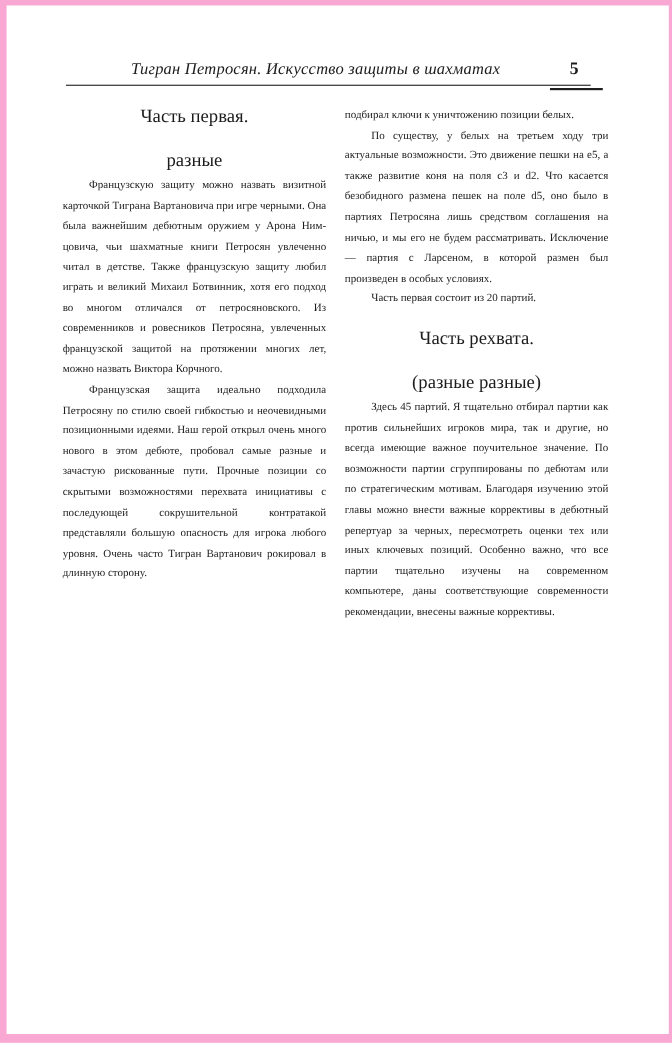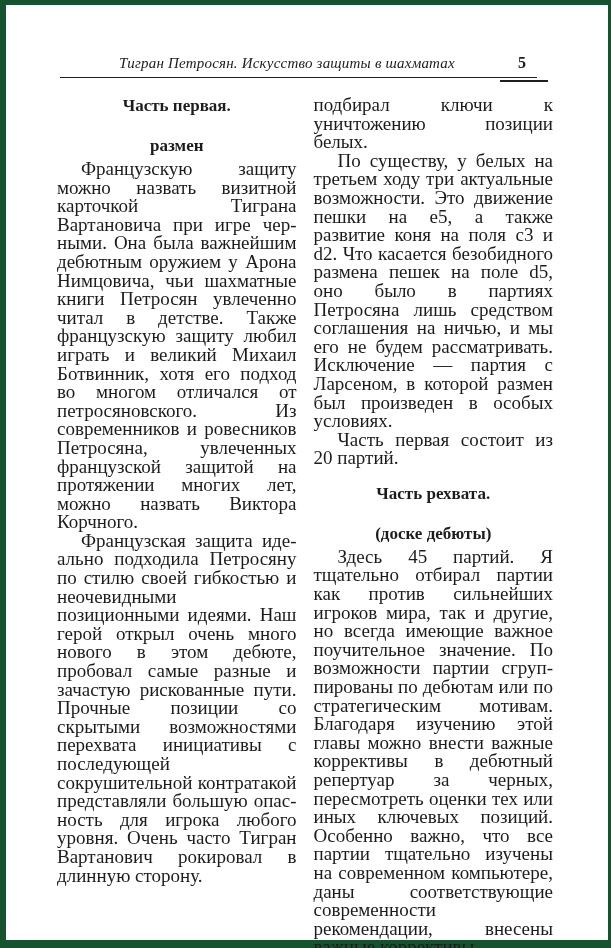--- a/index.html
+++ b/index.html
@@ -1,19 +1,19 @@
 <!DOCTYPE html>
 <html lang="ru"><head>
 <meta charset="utf-8">
 <style>
   html,body{margin:0;padding:0;}
   .screen{
     position:relative;
     width:611px;height:948px;
-    background:#14532d;
+    background:#f9a8d4;
     overflow:hidden;
     font-family:"Liberation Serif","DejaVu Serif",serif;
   }
   .page{
     position:absolute;
     left:6px;top:5px;
     width:602px;height:935px;
     background:#ffffff;
     color:#1c1c1c;
   }
@@ -47,32 +47,32 @@
     top:91px;left:51px;width:496px;
     display:flex;
     gap:17px;
   }
   .col{
     width:239.5px;
     flex:0 0 auto;
   }
   .col p{
     margin:0;
-    font-size:19px;
+    font-size:10px;
     line-height:18.6px;
     text-align:justify;
     hyphens:manual;
     -webkit-hyphens:manual;
   }
   .col p.indent{ text-indent:24px; }
   h2{
     margin:0 0 4px 0;
     font-size:17px;
     line-height:20px;
-    font-weight:700;
+    font-weight:400;
     text-align:center;
   }
   h2.part2{ margin-top:16px; }
 </style>
 </head>
 <body>
 
 <div class="screen">
   <div class="page">
 
@@ -82,33 +82,33 @@
 
     <div class="header-rule"></div>
     <div class="pagenum-rule"></div>
 
     <div class="columns">
 
       <div class="col">
         <h2>
           <span>Часть первая.</span><br>
           <br>
-          <span>размен</span>
+          <span>разные</span>
         </h2>
         <p class="indent">Французскую защиту можно назвать визитной карточкой Ти­грана Вартановича при игре чер­ными. Она была важнейшим де­бютным оружием у Арона Ним­цовича, чьи шахматные книги Петросян увлеченно читал в дет­стве. Также французскую защиту любил играть и великий Михаил Ботвинник, хотя его подход во многом отличался от петросянов­ского. Из современников и ро­весников Петросяна, увлеченных французской защитой на протя­жении многих лет, можно назвать Виктора Корчного.</p>
         <p class="indent">Французская защита иде­ально подходила Петросяну по стилю своей гибкостью и неоче­видными позиционными идеями. Наш герой открыл очень много нового в этом дебюте, пробовал самые разные и зачастую риско­ванные пути. Прочные позиции со скрытыми возможностями пе­рехвата инициативы с последую­щей сокрушительной контрата­кой представляли большую опас­ность для игрока любого уровня. Очень часто Тигран Вартанович рокировал в длинную сторону.</p>
       </div>
 
       <div class="col">
         <p>подбирал ключи к уничтожению позиции белых.</p>
         <p class="indent">По существу, у белых на третьем ходу три актуальные возможности. Это движение пешки на e5, а также развитие коня на поля c3 и d2. Что каса­ется безобидного размена пешек на поле d5, оно было в партиях Петросяна лишь средством со­глашения на ничью, и мы его не будем рассматривать. Исклю­чение — партия с Ларсеном, в которой размен был произведен в особых условиях.</p>
         <p class="indent">Часть первая состоит из 20 партий.</p>
         <h2 class="part2">
           <span>Часть рехвата.</span><br>
           <br>
-          <span>(доске дебюты)</span>
+          <span>(разные разные)</span>
         </h2>
         <p class="indent">Здесь 45 партий. Я тщатель­но отбирал партии как против сильнейших игроков мира, так и другие, но всегда имеющие важное поучительное значение. По возможности партии сгруп­пированы по дебютам или по стратегическим мотивам. Бла­годаря изучению этой главы можно внести важные коррек­тивы в дебютный репертуар за черных, пересмотреть оценки тех или иных ключевых пози­ций. Особенно важно, что все партии тщательно изучены на современном компьютере, даны соответствующие современности рекомендации, внесены важные коррективы.</p>
       </div>
 
     </div>
   </div>
 </div>
 
 </body></html>

